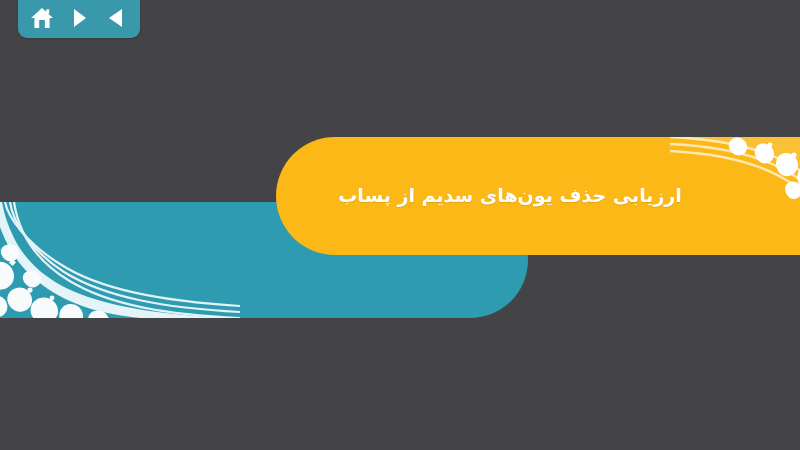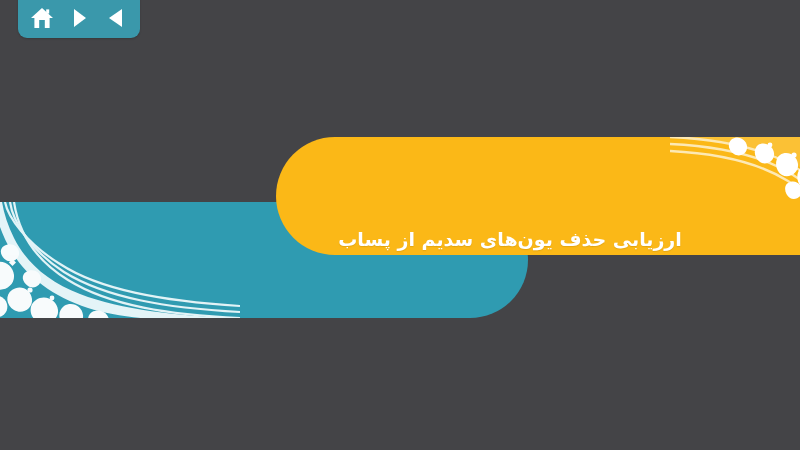--- a/index.html
+++ b/index.html
@@ -94,21 +94,21 @@
   .title-block {
     position: absolute;
     left: 300px;
     top: 137px;
     width: 420px;
     height: 118px;
     z-index: 30;
     display: flex;
     flex-direction: column;
     align-items: center;
-    justify-content: flex-end;
+    justify-content: center;
     text-align: center;
     direction: rtl;
   }
   .title-line {
     color: #ffffff;
     font-size: 19px;
     font-weight: bold;
     line-height: 1.65;
     letter-spacing: 0;
     white-space: nowrap;

